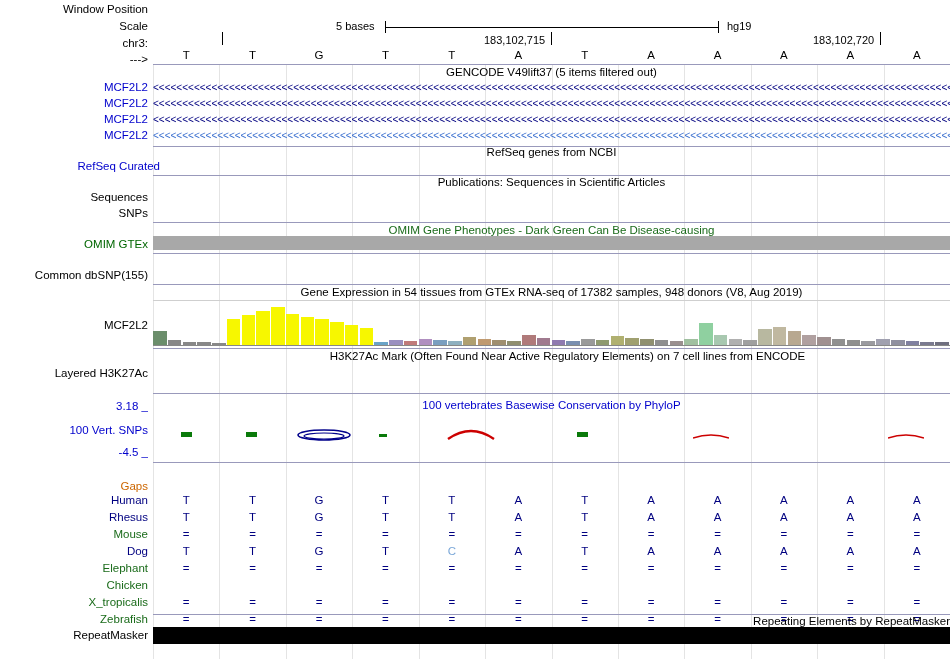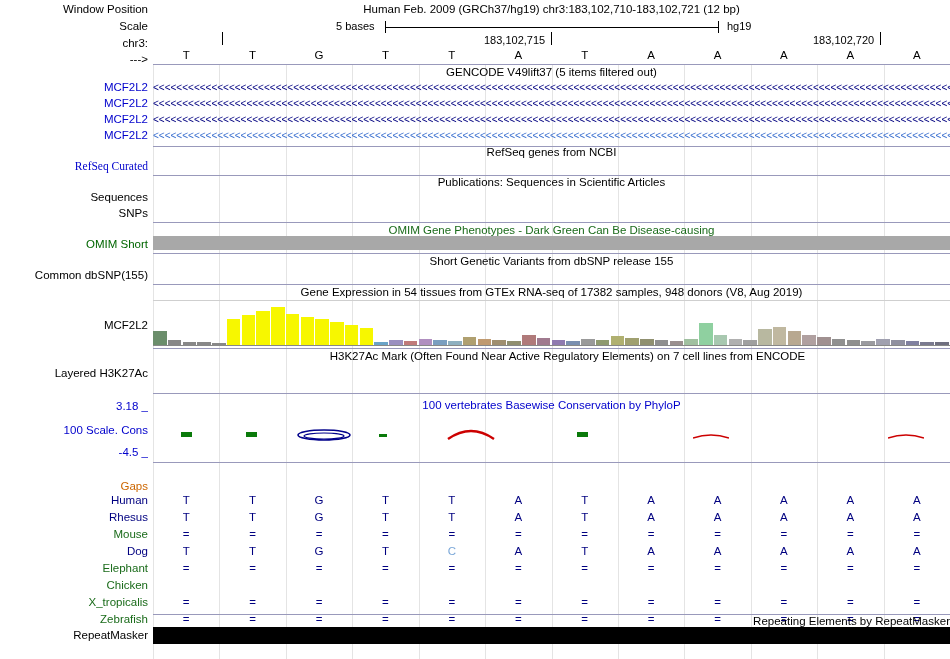--- a/index.html
+++ b/index.html
@@ -48,21 +48,20 @@
   .gtexbar{position:absolute;bottom:0;}
   .consbar{position:absolute;background:#0a7a0a;}
   .msa-cell{position:absolute;width:20px;text-align:center;font-size:11.5px;}
 </style>
 </head>
 <body>
 
 <div id="stage">
 
   <div class="lbl" style="left:0;top:3px;width:148px;">Window Position</div>
-  <div class="center" style="left:153px;top:3px;width:797px;">Human Feb. 2009 (GRCh37/hg19)   chr3:183,102,710-183,102,721 (12 bp)</div>
 
   <div class="lbl" style="left:0;top:20px;width:148px;">Scale</div>
   <div class="abs" style="left:336px;top:20px;">5 bases</div>
 
   <div class="ruler" style="left:385px;top:27px;width:333px;"></div>
   <div class="rtick" style="left:385px;top:21px;height:12px;"></div>
   <div class="rtick" style="left:718px;top:21px;height:12px;"></div>
   <div class="abs" style="left:727px;top:20px;">hg19</div>
 
   <div class="lbl" style="left:0;top:37px;width:148px;">chr3:</div>
@@ -114,36 +113,35 @@
   <div class="lbl blue" style="left:0;top:97px;width:148px;">MCF2L2</div>
   <div class="arrowline" style="top:98px;">&lt;&lt;&lt;&lt;&lt;&lt;&lt;&lt;&lt;&lt;&lt;&lt;&lt;&lt;&lt;&lt;&lt;&lt;&lt;&lt;&lt;&lt;&lt;&lt;&lt;&lt;&lt;&lt;&lt;&lt;&lt;&lt;&lt;&lt;&lt;&lt;&lt;&lt;&lt;&lt;&lt;&lt;&lt;&lt;&lt;&lt;&lt;&lt;&lt;&lt;&lt;&lt;&lt;&lt;&lt;&lt;&lt;&lt;&lt;&lt;&lt;&lt;&lt;&lt;&lt;&lt;&lt;&lt;&lt;&lt;&lt;&lt;&lt;&lt;&lt;&lt;&lt;&lt;&lt;&lt;&lt;&lt;&lt;&lt;&lt;&lt;&lt;&lt;&lt;&lt;&lt;&lt;&lt;&lt;&lt;&lt;&lt;&lt;&lt;&lt;&lt;&lt;&lt;&lt;&lt;&lt;&lt;&lt;&lt;&lt;&lt;&lt;&lt;&lt;&lt;&lt;&lt;&lt;&lt;&lt;&lt;&lt;&lt;&lt;&lt;&lt;&lt;&lt;&lt;&lt;&lt;&lt;&lt;&lt;&lt;&lt;&lt;&lt;&lt;&lt;&lt;&lt;&lt;&lt;&lt;&lt;&lt;&lt;&lt;&lt;&lt;&lt;&lt;&lt;&lt;&lt;&lt;&lt;&lt;&lt;&lt;&lt;&lt;&lt;&lt;&lt;&lt;&lt;&lt;&lt;&lt;&lt;&lt;&lt;&lt;&lt;&lt;&lt;&lt;&lt;&lt;&lt;&lt;&lt;&lt;&lt;&lt;&lt;&lt;&lt;&lt;&lt;&lt;&lt;&lt;&lt;&lt;&lt;&lt;&lt;&lt;&lt;&lt;&lt;&lt;&lt;&lt;&lt;&lt;&lt;&lt;&lt;&lt;&lt;&lt;&lt;&lt;&lt;&lt;&lt;&lt;&lt;&lt;&lt;&lt;&lt;&lt;&lt;&lt;&lt;&lt;&lt;&lt;&lt;&lt;&lt;&lt;&lt;</div>
 
   <div class="lbl blue" style="left:0;top:113px;width:148px;">MCF2L2</div>
   <div class="arrowline" style="top:114px;">&lt;&lt;&lt;&lt;&lt;&lt;&lt;&lt;&lt;&lt;&lt;&lt;&lt;&lt;&lt;&lt;&lt;&lt;&lt;&lt;&lt;&lt;&lt;&lt;&lt;&lt;&lt;&lt;&lt;&lt;&lt;&lt;&lt;&lt;&lt;&lt;&lt;&lt;&lt;&lt;&lt;&lt;&lt;&lt;&lt;&lt;&lt;&lt;&lt;&lt;&lt;&lt;&lt;&lt;&lt;&lt;&lt;&lt;&lt;&lt;&lt;&lt;&lt;&lt;&lt;&lt;&lt;&lt;&lt;&lt;&lt;&lt;&lt;&lt;&lt;&lt;&lt;&lt;&lt;&lt;&lt;&lt;&lt;&lt;&lt;&lt;&lt;&lt;&lt;&lt;&lt;&lt;&lt;&lt;&lt;&lt;&lt;&lt;&lt;&lt;&lt;&lt;&lt;&lt;&lt;&lt;&lt;&lt;&lt;&lt;&lt;&lt;&lt;&lt;&lt;&lt;&lt;&lt;&lt;&lt;&lt;&lt;&lt;&lt;&lt;&lt;&lt;&lt;&lt;&lt;&lt;&lt;&lt;&lt;&lt;&lt;&lt;&lt;&lt;&lt;&lt;&lt;&lt;&lt;&lt;&lt;&lt;&lt;&lt;&lt;&lt;&lt;&lt;&lt;&lt;&lt;&lt;&lt;&lt;&lt;&lt;&lt;&lt;&lt;&lt;&lt;&lt;&lt;&lt;&lt;&lt;&lt;&lt;&lt;&lt;&lt;&lt;&lt;&lt;&lt;&lt;&lt;&lt;&lt;&lt;&lt;&lt;&lt;&lt;&lt;&lt;&lt;&lt;&lt;&lt;&lt;&lt;&lt;&lt;&lt;&lt;&lt;&lt;&lt;&lt;&lt;&lt;&lt;&lt;&lt;&lt;&lt;&lt;&lt;&lt;&lt;&lt;&lt;&lt;&lt;&lt;&lt;&lt;&lt;&lt;&lt;&lt;&lt;&lt;&lt;&lt;&lt;&lt;&lt;&lt;&lt;&lt;&lt;</div>
 
   <div class="lbl blue" style="left:0;top:129px;width:148px;">MCF2L2</div>
   <div class="arrowline" style="top:130px;color:#3a6fcf;">&lt;&lt;&lt;&lt;&lt;&lt;&lt;&lt;&lt;&lt;&lt;&lt;&lt;&lt;&lt;&lt;&lt;&lt;&lt;&lt;&lt;&lt;&lt;&lt;&lt;&lt;&lt;&lt;&lt;&lt;&lt;&lt;&lt;&lt;&lt;&lt;&lt;&lt;&lt;&lt;&lt;&lt;&lt;&lt;&lt;&lt;&lt;&lt;&lt;&lt;&lt;&lt;&lt;&lt;&lt;&lt;&lt;&lt;&lt;&lt;&lt;&lt;&lt;&lt;&lt;&lt;&lt;&lt;&lt;&lt;&lt;&lt;&lt;&lt;&lt;&lt;&lt;&lt;&lt;&lt;&lt;&lt;&lt;&lt;&lt;&lt;&lt;&lt;&lt;&lt;&lt;&lt;&lt;&lt;&lt;&lt;&lt;&lt;&lt;&lt;&lt;&lt;&lt;&lt;&lt;&lt;&lt;&lt;&lt;&lt;&lt;&lt;&lt;&lt;&lt;&lt;&lt;&lt;&lt;&lt;&lt;&lt;&lt;&lt;&lt;&lt;&lt;&lt;&lt;&lt;&lt;&lt;&lt;&lt;&lt;&lt;&lt;&lt;&lt;&lt;&lt;&lt;&lt;&lt;&lt;&lt;&lt;&lt;&lt;&lt;&lt;&lt;&lt;&lt;&lt;&lt;&lt;&lt;&lt;&lt;&lt;&lt;&lt;&lt;&lt;&lt;&lt;&lt;&lt;&lt;&lt;&lt;&lt;&lt;&lt;&lt;&lt;&lt;&lt;&lt;&lt;&lt;&lt;&lt;&lt;&lt;&lt;&lt;&lt;&lt;&lt;&lt;&lt;&lt;&lt;&lt;&lt;&lt;&lt;&lt;&lt;&lt;&lt;&lt;&lt;&lt;&lt;&lt;&lt;&lt;&lt;&lt;&lt;&lt;&lt;&lt;&lt;&lt;&lt;&lt;&lt;&lt;&lt;&lt;&lt;&lt;&lt;&lt;&lt;&lt;&lt;&lt;&lt;&lt;&lt;&lt;&lt;&lt;</div>
 
   <div class="hsep" style="top:146px;"></div>
-  <div class="lbl blue" style="left:0;top:160px;width:148px;font-family:Liberation Serif, serif;">RefSeq Curated</div>
+  <div class="lbl blue" style="left:0;top:160px;width:160px;">RefSeq Curated</div>
   <div class="title-center" style="top:146px;">RefSeq genes from NCBI</div>
 
   <div class="hsep" style="top:175px;"></div>
   <div class="title-center" style="top:176px;">Publications: Sequences in Scientific Articles</div>
   <div class="lbl" style="left:0;top:191px;width:148px;">Sequences</div>
 
   <div class="lbl" style="left:0;top:207px;width:148px;">SNPs</div>
 
   <div class="hsep" style="top:222px;"></div>
   <div class="title-center dgreen" style="top:224px;">OMIM Gene Phenotypes - Dark Green Can Be Disease-causing</div>
-  <div class="lbl green" style="left:0;top:238px;width:148px;">OMIM Short</div>
+  <div class="lbl green" style="left:0;top:238px;width:148px;">OMIM GTEx</div>
   <div class="grayband" style="left:153px;top:236px;width:797px;height:14px;background:#a8a8a8;"></div>
 
   <div class="hsep" style="top:253px;"></div>
-  <div class="title-center" style="top:255px;">Short Genetic Variants from dbSNP release 155</div>
   <div class="lbl" style="left:0;top:269px;width:148px;">Common dbSNP(155)</div>
 
   <div class="hsep" style="top:284px;"></div>
   <div class="title-center" style="top:286px;">Gene Expression in 54 tissues from GTEx RNA-seq of 17382 samples, 948 donors (V8, Aug 2019)</div>
   <div class="lbl" style="left:0;top:319px;width:148px;">MCF2L2</div>
   <div class="abs" style="left:153px;top:300px;width:797px;height:44px;border-top:1px solid #cfcfcf;border-bottom:1px solid #888;">
     <div id="gtexbars" style="position:absolute;left:0;bottom:0;height:43px;width:797px;">
         <div class="gtexbar" style="left: 0px; width: 13.5593px; height: 14px; background: rgb(107, 142, 107);"></div>
         <div class="gtexbar" style="left: 14.7593px; width: 13.5593px; height: 5px; background: rgb(136, 136, 136);"></div>
         <div class="gtexbar" style="left: 29.5185px; width: 13.5593px; height: 3px; background: rgb(136, 136, 136);"></div>
@@ -201,21 +199,21 @@
       </div>
   </div>
 
   <div class="hsep" style="top:348px;"></div>
   <div class="title-center" style="top:350px;margin-left:16px;">H3K27Ac Mark (Often Found Near Active Regulatory Elements) on 7 cell lines from ENCODE</div>
   <div class="lbl" style="left:0;top:367px;width:148px;">Layered H3K27Ac</div>
 
   <div class="hsep" style="top:393px;"></div>
   <div class="title-center blue" style="top:399px;">100 vertebrates Basewise Conservation by PhyloP</div>
   <div class="lbl blue" style="left:0;top:400px;width:148px;">3.18 _</div>
-  <div class="lbl blue" style="left:0;top:424px;width:148px;">100 Scale. Cons</div>
+  <div class="lbl blue" style="left:0;top:424px;width:148px;">100 Vert. SNPs</div>
   <div class="lbl blue" style="left:0;top:446px;width:148px;">-4.5 _</div>
 
   <div class="abs" style="left:153px;top:410px;width:797px;height:50px;">
 
     <div class="consbar" style="left:28px;top:22px;width:11px;height:5px;"></div>
     <div class="consbar" style="left:93px;top:22px;width:11px;height:5px;"></div>
     <div class="consbar" style="left:226px;top:24px;width:8px;height:3px;"></div>
     <div class="consbar" style="left:424px;top:22px;width:11px;height:5px;"></div>
 
     <svg class="abs" style="left:143px;top:15px;" width="56" height="20">

